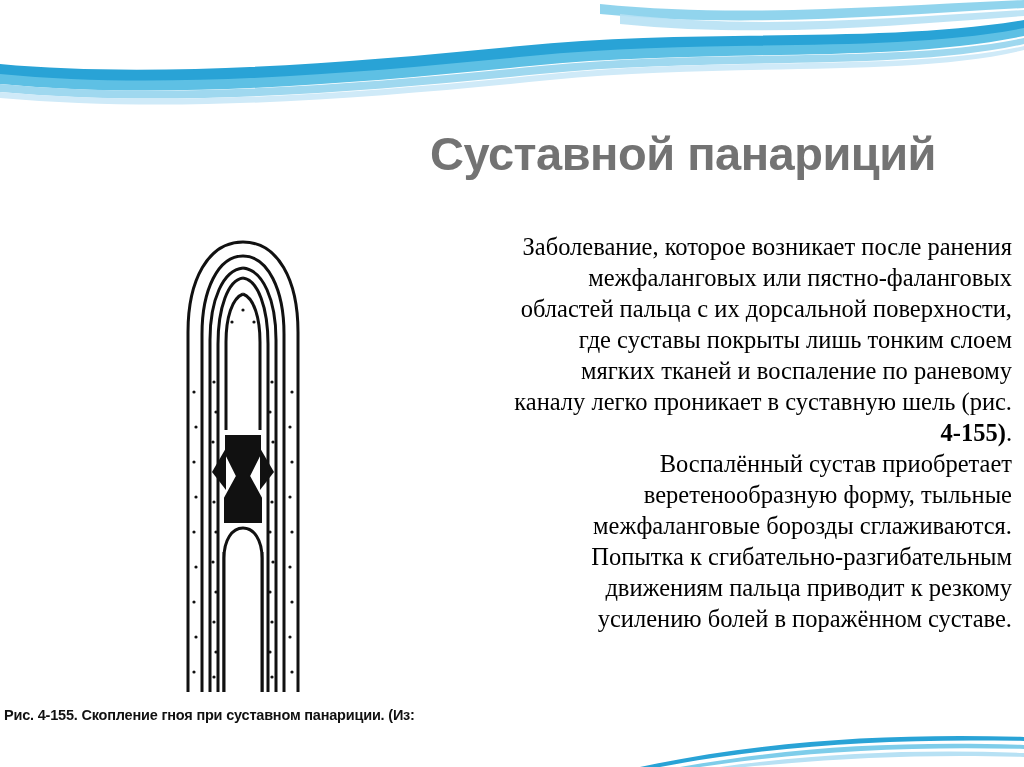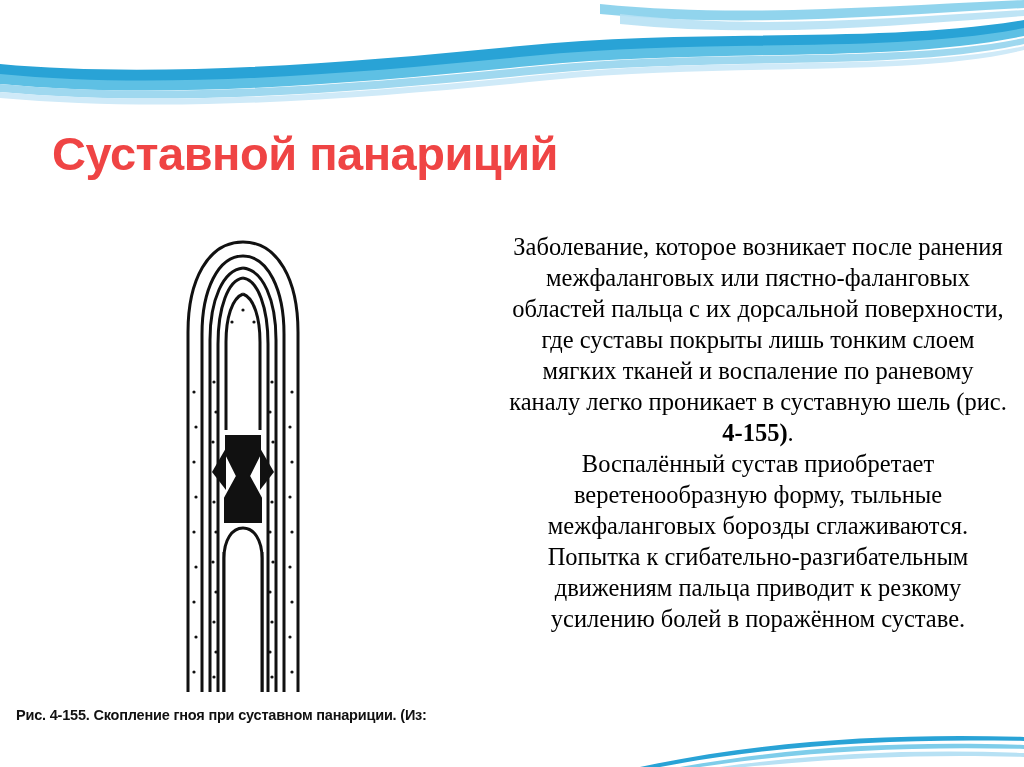--- a/index.html
+++ b/index.html
@@ -33,41 +33,42 @@
   .deco-bottom {
     position: absolute;
     left: 0; bottom: 0;
     width: 1024px;
     height: 60px;
     pointer-events: none;
   }
   
   .slide-title {
     position: absolute;
-    left: 52px;
+    left: 36px;
     top: 128px;
     width: 900px;
     font-family: "Liberation Sans", sans-serif;
     font-size: 47px;
     font-weight: bold;
-    color: #ef4444;
+    color: #737373;
     letter-spacing: -0.5px;
     line-height: 1.1;
+    text-align: right;
   }
   
   .body-text {
     position: absolute;
     left: 504px;
     top: 232px;
     width: 508px;
     font-family: "Liberation Serif", serif;
     font-size: 24.5px;
     line-height: 1.265;
     color: #000000;
-    text-align: center;
+    text-align: right;
   }
   .body-text p {
     margin: 0;
   }
   .body-text .b {
     font-weight: bold;
   }
   
   .figure-wrap {
     position: absolute;
@@ -76,21 +77,21 @@
     width: 470px;
     height: 480px;
   }
   .figure-svg {
     position: absolute;
     left: 120px;
     top: 0;
   }
   .caption {
     position: absolute;
-    left: 16px;
+    left: 4px;
     top: 706px;
     width: 470px;
     font-family: "Liberation Sans", sans-serif;
     font-size: 14.5px;
     font-weight: bold;
     line-height: 1.33;
     color: #111111;
     letter-spacing: -0.2px;
   }
   .caption span { display: block; }
@@ -197,16 +198,16 @@
       </g>
     </svg>
   </div>
 
   <div class="caption">
     <span>Рис. 4-155. Скопление гноя при суставном панариции. (Из:</span>
   </div>
 
   <div class="body-text">
     <p><span>Заболевание, которое возникает после ранения межфаланговых или пястно-фаланговых областей пальца с их дорсальной поверхности, где суставы покрыты лишь тонким слоем мягких тканей и воспаление по раневому каналу легко проникает в суставную шель (рис. </span><span class="b">4-155)</span><span>.</span></p>
-    <p>Воспалённый сустав приобретает веретенообразную форму, тыльные межфаланговых борозды сглаживаются. Попытка к сгибательно-разгибательным движениям пальца приводит к резкому усилению болей в поражённом суставе.</p>
+    <p>Воспалённый сустав приобретает веретенообразную форму, тыльные межфаланговые борозды сглаживаются. Попытка к сгибательно-разгибательным движениям пальца приводит к резкому усилению болей в поражённом суставе.</p>
   </div>
 
 </div>
 
 </body></html>

